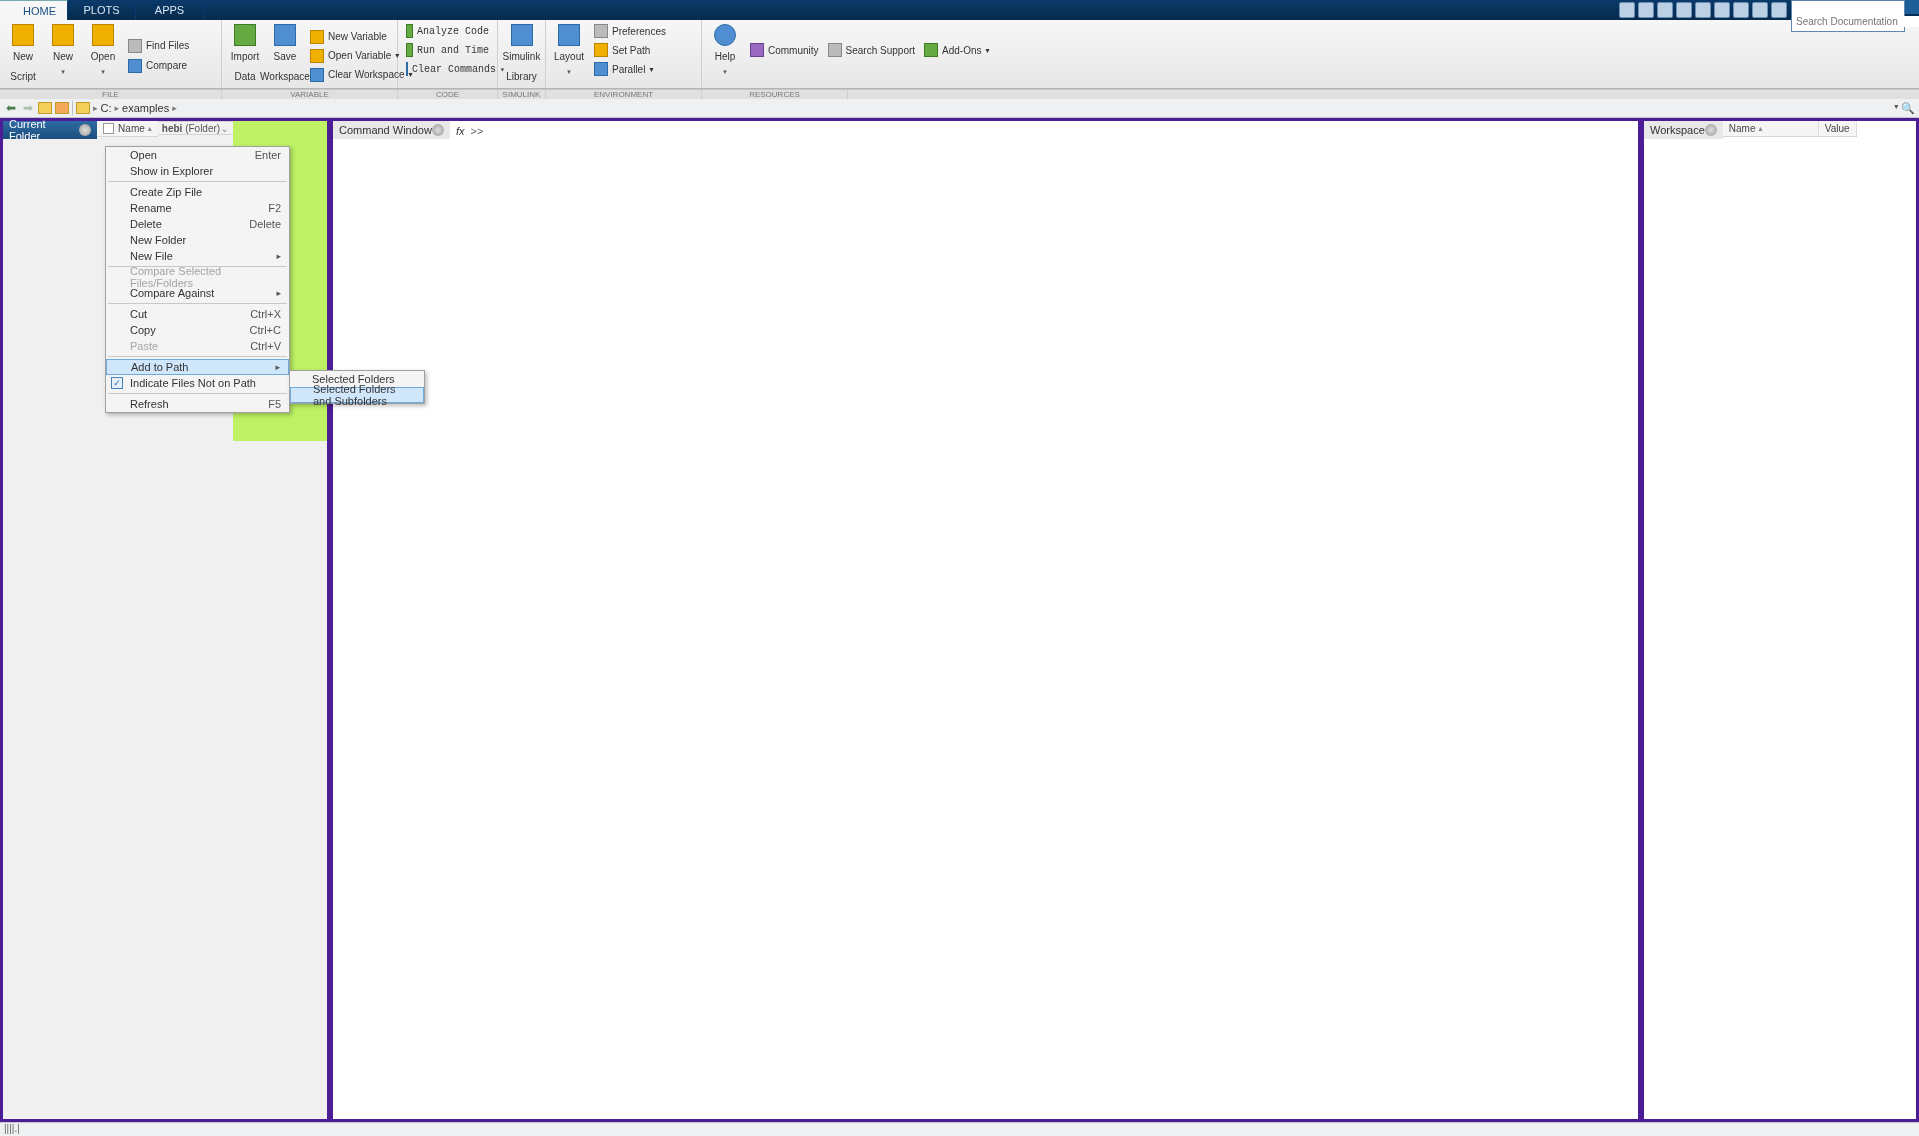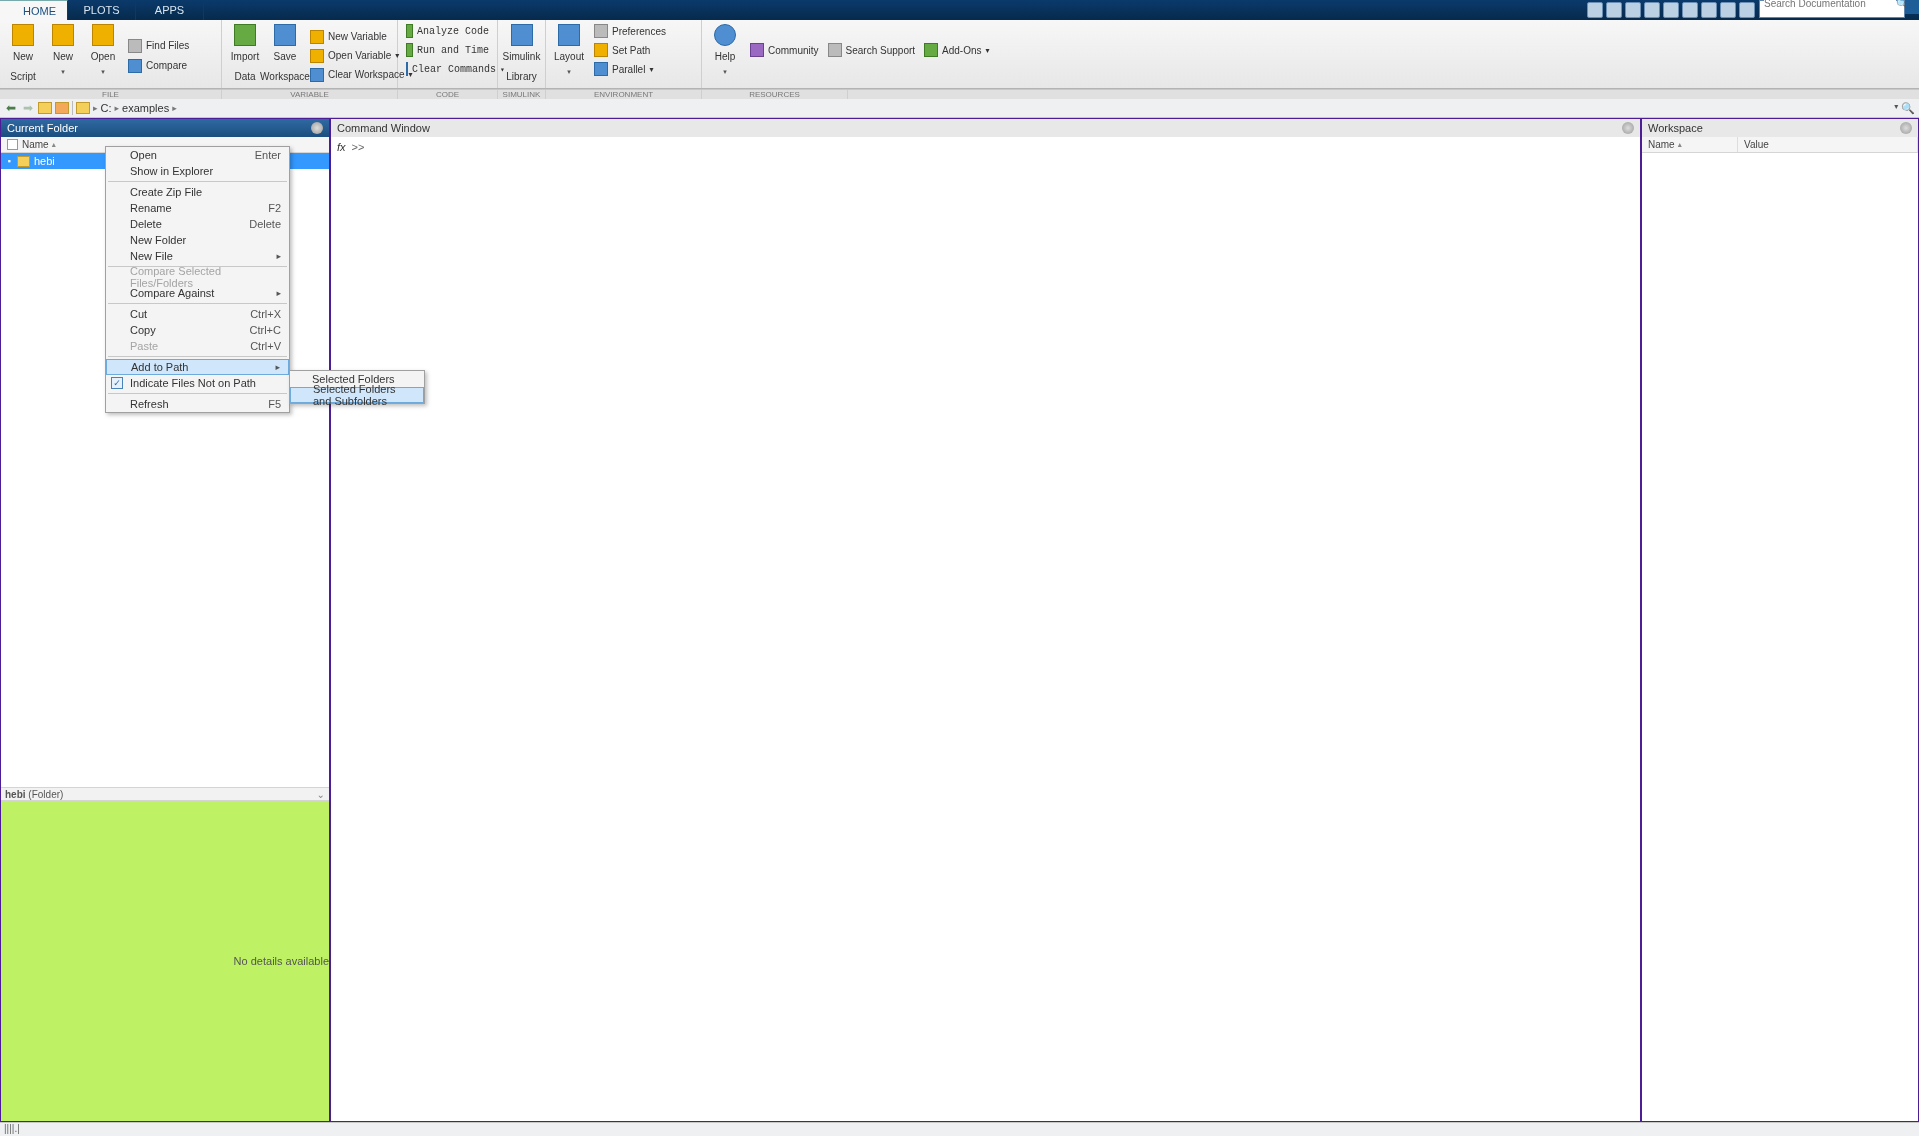--- a/index.html
+++ b/index.html
@@ -5,21 +5,21 @@
 * { box-sizing: border-box; margin: 0; padding: 0; }
 body { font-family: "Segoe UI", Arial, sans-serif; font-size: 11px; color: #333; overflow: hidden; width: 1919px; height: 1136px; background: #f0f0f0; }
 
 
 .titlebar { height: 20px; background: linear-gradient(#0a3a6b,#072a4c); display: flex; align-items: stretch; }
 .main-tab { display:flex; align-items:center; justify-content:center; width:68px; font-size:11px; color:#d8e6f2; border-right:1px solid #0a3a6b; cursor:default; }
 .main-tab.active { background:#f7f7f7; color:#1c4f82; font-weight:normal; border-top:1px solid #7aa;padding-left:12px; }
 .titlebar-spacer{flex:1;}
 .title-tools{display:flex;align-items:center;gap:3px;padding:0 4px;}
 .title-tool{width:16px;height:16px;background:#bcd0e4;border:1px solid #6b8eb4;border-radius:2px;}
-.search-docs{width:146px;height:17px;background:#fff;border:1px solid #5f87ae;display:flex;align-items:flex-end;padding:8px 4px;font-size:10px;color:#777;}
+.search-docs{width:114px;height:17px;background:#fff;border:1px solid #5f87ae;display:flex;align-items:flex-start;padding:15px 4px;font-size:10px;color:#777;}
 .search-docs input{flex:1;border:none;outline:none;font-size:10px;}
 .title-min{width:14px;height:14px;background:#1d5e99;}
 
 
 .ribbon{height:69px;background:linear-gradient(#f7f7f7,#e7e7e7);border-bottom:1px solid #b3b3b3;display:flex;align-items:stretch;}
 .ribbon-group{display:flex;flex-direction:column;justify-content:flex-start;border-right:1px solid #cfcfcf;padding:2px 4px 0;}
 .ribbon-row{display:flex;gap:2px;}
 .big-btn{display:flex;flex-direction:column;align-items:center;justify-content:flex-start;padding:2px 4px;min-width:38px;gap:1px;}
 .big-btn .ic{width:22px;height:22px;background:#f0b000;border:1px solid #bc8500;}
 .big-btn .lbl{font-size:10px;line-height:20px;text-align:center;color:#333;}
@@ -33,21 +33,21 @@
 .pathbar{height:19px;background:#eef0f2;border-bottom:1px solid #c7c7c7;display:flex;align-items:center;gap:3px;padding:0 4px;}
 .pathbar .pic{width:14px;height:14px;display:flex;align-items:center;justify-content:center;}
 .pathbar .arrow{color:#4a7d4a;font-size:12px;}
 .pathbar .fold{width:14px;height:12px;background:#f4cf5a;border:1px solid #c29b2a;}
 .pathbar .crumb{font-size:11px;color:#333;display:flex;align-items:center;gap:4px;}
 .pathbar .sep{font-size:9px;color:#777;}
 .pathbar .right-tools{margin-left:auto;display:flex;gap:3px;}
 
 
 .main{display:flex;height:calc(1136px - 20px - 69px - 10px - 19px - 14px);}
-.panel{display:flex;flex-direction:column;border:1px solid #4c1d95;}
+.panel{display:flex;flex-direction:row;border:3px solid #4c1d95;}
 .panel-title{height:18px;background:linear-gradient(#2f6aa3,#1c4e7e);color:#fff;font-size:11px;display:flex;align-items:center;padding:0 6px;}
 .panel-title .gear{margin-left:auto;width:12px;height:12px;background:radial-gradient(#ddd,#999);border-radius:50%;}
 .left-panel{width:330px;}
 .mid-panel{flex:1;background:#fff;}
 .right-panel{width:278px;background:#fff;}
 
 .col-header{height:16px;background:#f5f5f5;border-bottom:1px solid #d5d5d5;display:flex;align-items:center;padding:0 6px;font-size:10px;color:#444;}
 .col-header .doc-ic{width:11px;height:11px;background:#fff;border:1px solid #999;margin-right:4px;}
 .col-header .sort{margin-left:3px;font-size:8px;color:#888;}
 

